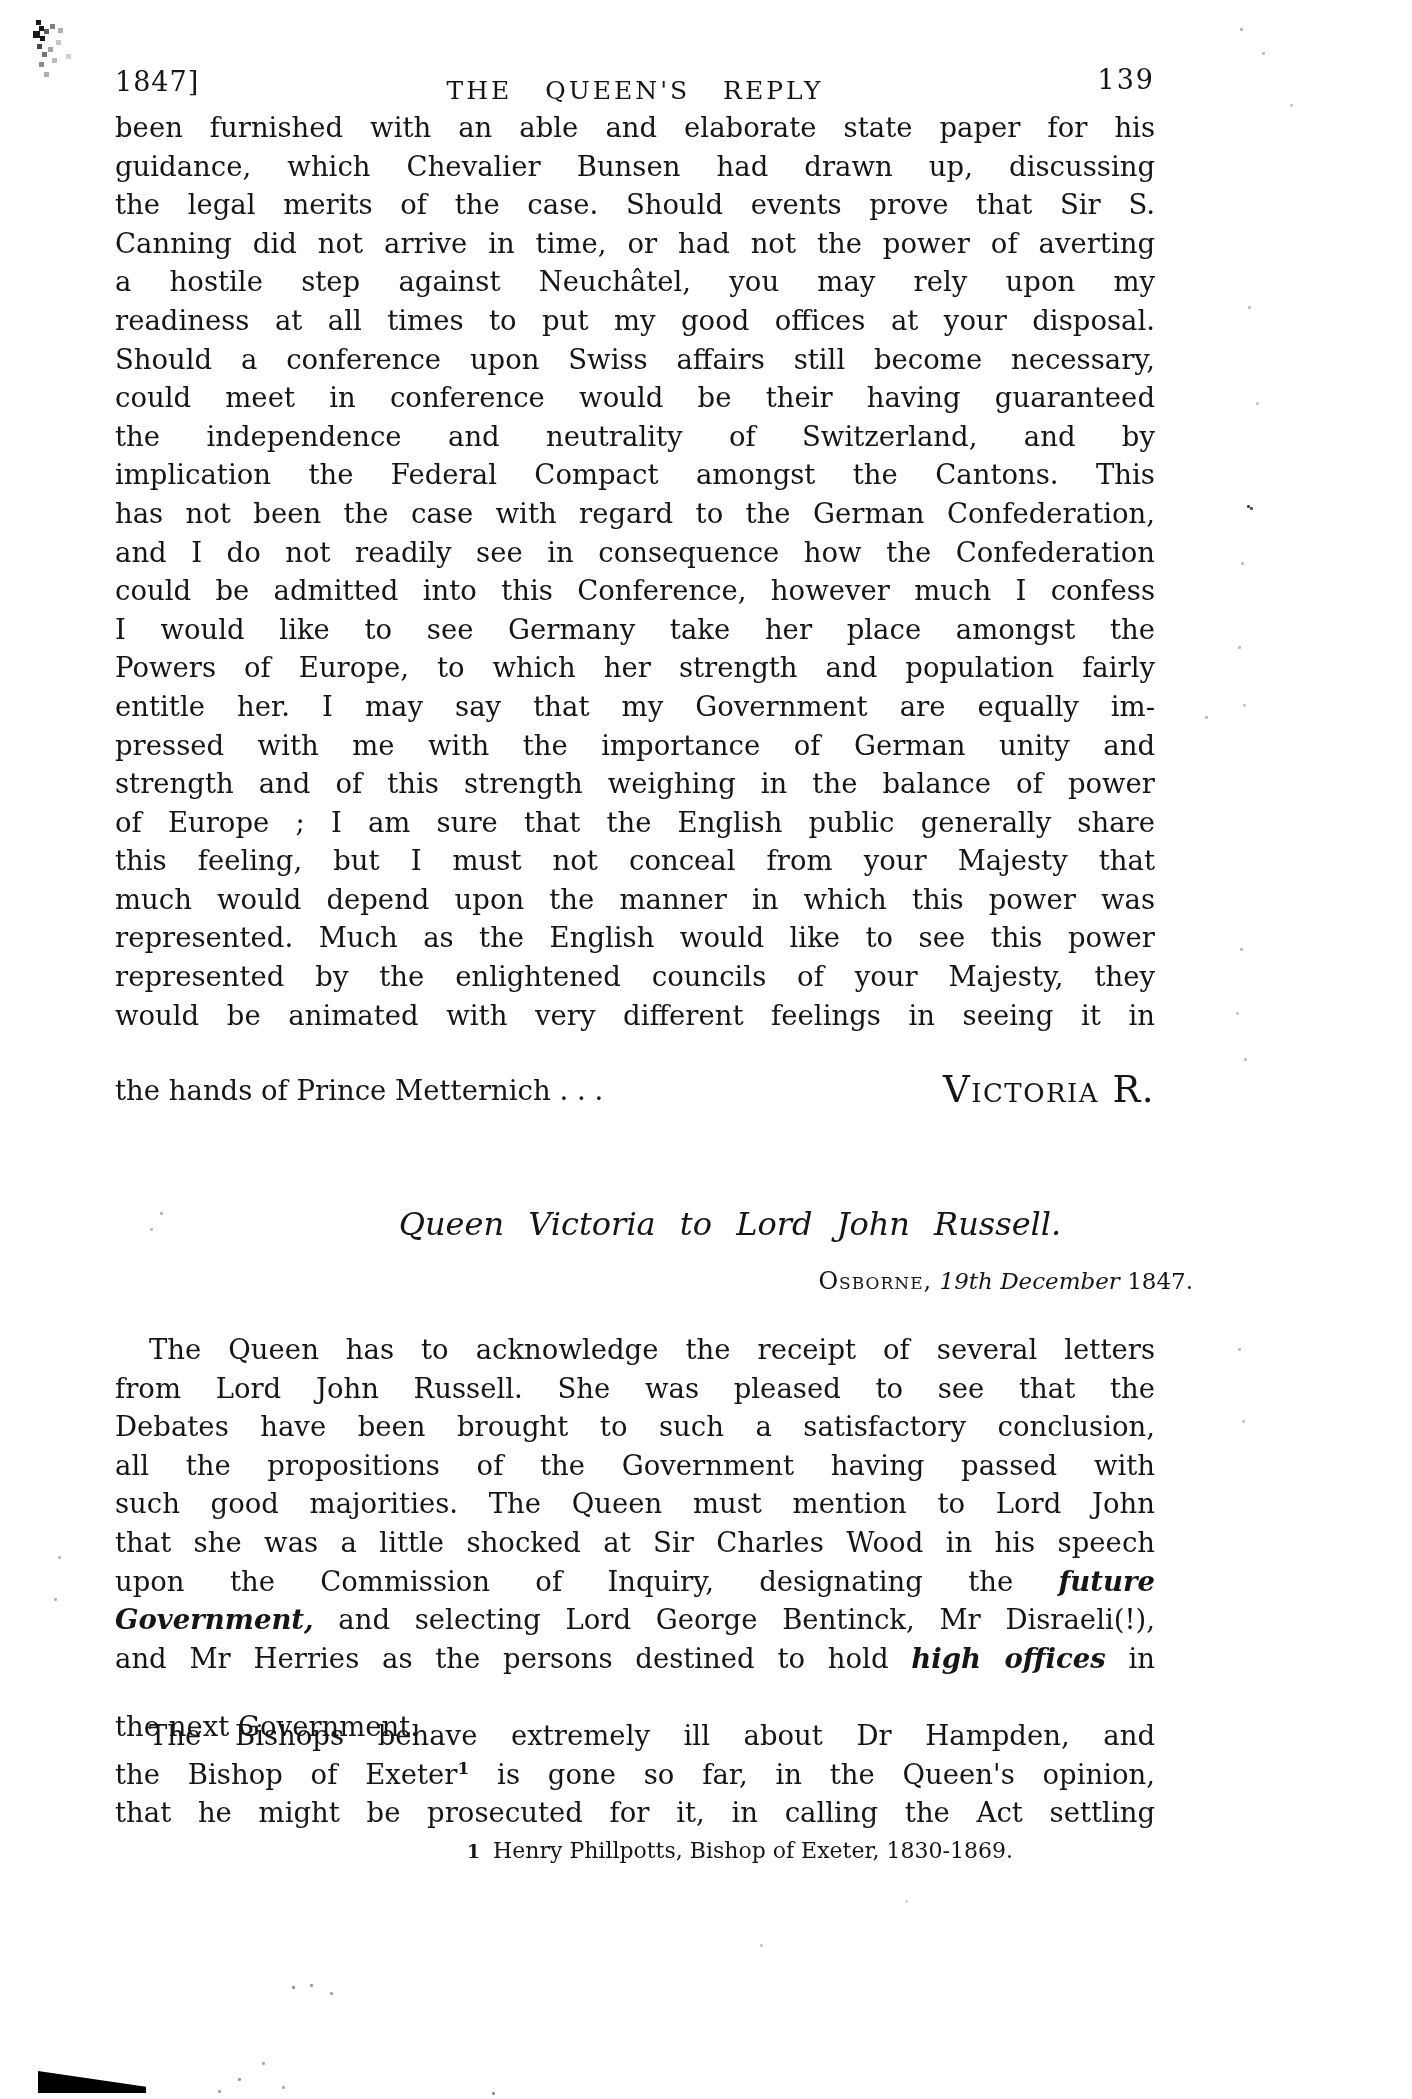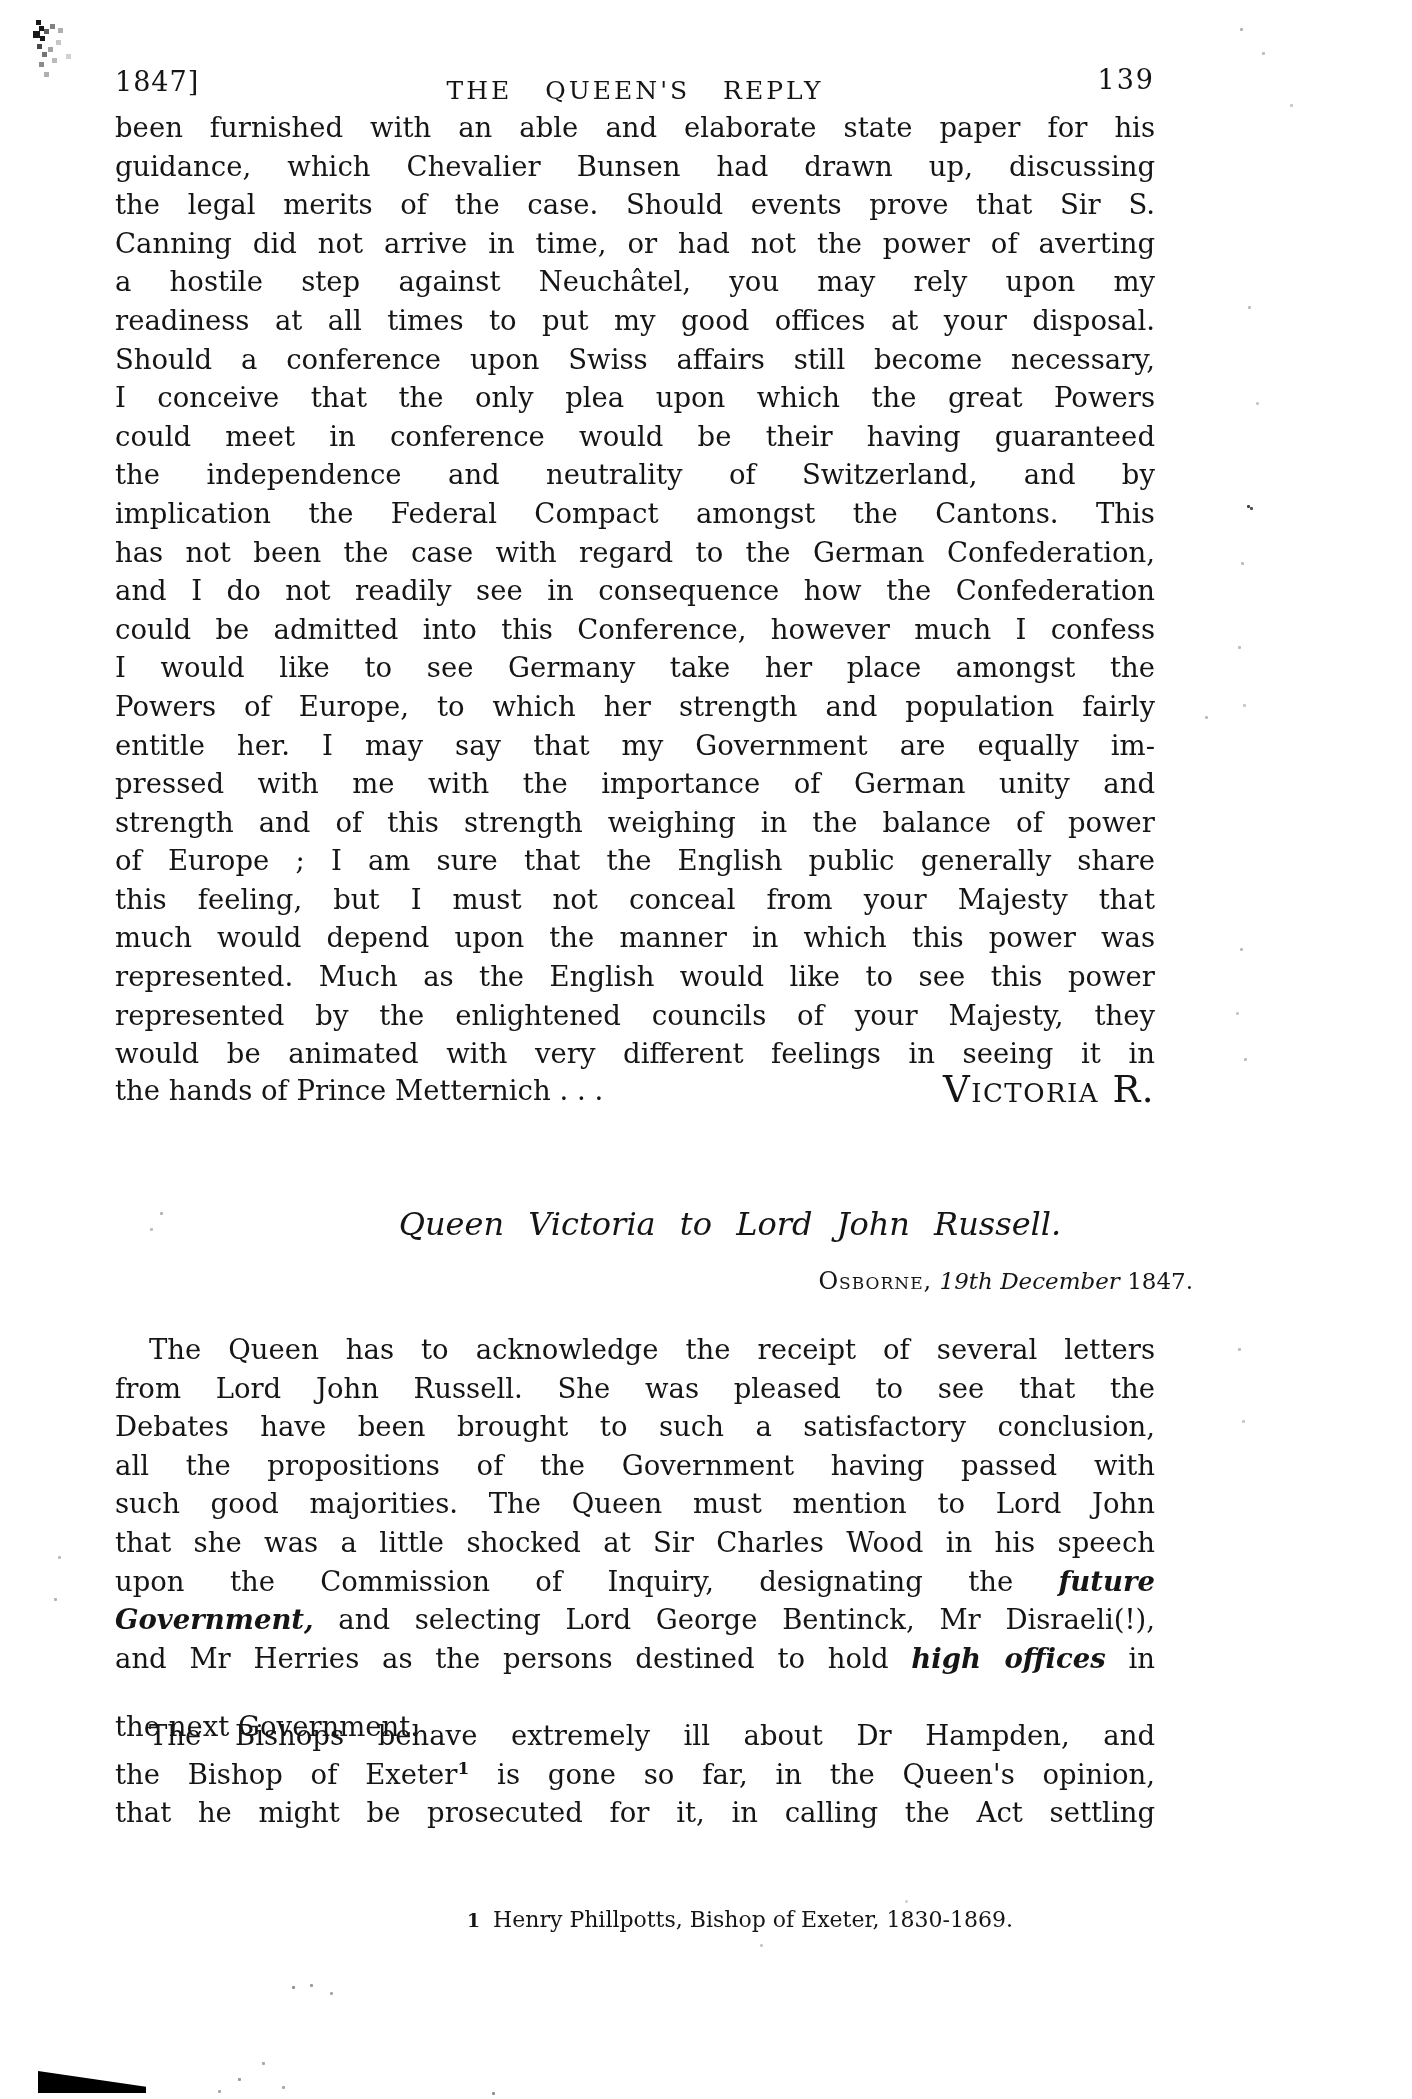--- a/index.html
+++ b/index.html
@@ -29,21 +29,21 @@
 
   .sig { font-variant:small-caps; letter-spacing:1.5px; font-size:37px; }
 
   .letter-head { top:1147px; text-align:center; padding-left:95px;
                  font-style:italic; font-size:32px; word-spacing:14px; }
   .dateline { top:1209px; text-align:right; margin-right:-38px; width:1078px;
               font-size:23px; }
   .dateline .place { font-variant:small-caps; letter-spacing:1px; font-size:24px; }
   .dateline .dt { font-style:italic; }
 
-  .footnote { top:1849px; text-align:center; padding-left:105px; font-size:22px; }
+  .footnote { top:1780px; text-align:center; padding-left:105px; font-size:22px; }
   .footnote .fmark { font-weight:bold; font-size:0.85em; padding-right:6px; }
 
   
   .artifact { position:absolute; background:#000; }
   .smudge-tl { left:36px; top:20px; width:5px; height:5px; opacity:.9;
     box-shadow: 3px 6px 0 0 #000, -2px 12px 0 1px #000, 4px 16px 0 0 #000,
       1px 24px 0 0 rgba(0,0,0,.8), 8px 9px 0 0 rgba(0,0,0,.7), 14px 4px 0 0 rgba(0,0,0,.55),
       22px 8px 0 0 rgba(0,0,0,.35), 6px 32px 0 0 rgba(0,0,0,.6), 12px 27px 0 0 rgba(0,0,0,.4),
       3px 42px 0 0 rgba(0,0,0,.5), 16px 38px 0 0 rgba(0,0,0,.3), 8px 52px 0 0 rgba(0,0,0,.35),
       20px 20px 0 0 rgba(0,0,0,.25), 30px 34px 0 0 rgba(0,0,0,.2);
@@ -101,21 +101,20 @@
     </div>
 
     <div class="blk bodytext" style="top:50px;">
         <div class="line">been furnished with an able and elaborate state paper for his</div>
         <div class="line">guidance, which Chevalier Bunsen had drawn up, discussing</div>
         <div class="line">the legal merits of the case.  Should events prove that Sir S.</div>
         <div class="line">Canning did not arrive in time, or had not the power of averting</div>
         <div class="line">a hostile step against Neuchâtel, you may rely upon my</div>
         <div class="line">readiness at all times to put my good offices at your disposal.</div>
         <div class="line">Should a conference upon Swiss affairs still become necessary,</div>
-        <div class="line">I conceive that the only plea upon which the great Powers</div>
         <div class="line">could meet in conference would be their having guaranteed</div>
         <div class="line">the independence and neutrality of Switzerland, and by</div>
         <div class="line">implication the Federal Compact amongst the Cantons.  This</div>
         <div class="line">has not been the case with regard to the German Confederation,</div>
         <div class="line">and I do not readily see in consequence how the Confederation</div>
         <div class="line">could be admitted into this Conference, however much I confess</div>
         <div class="line">I would like to see Germany take her place amongst the</div>
         <div class="line">Powers of Europe, to which her strength and population fairly</div>
         <div class="line">entitle her.  I may say that my Government are equally im-</div>
         <div class="line">pressed with me with the importance of German unity and</div>

